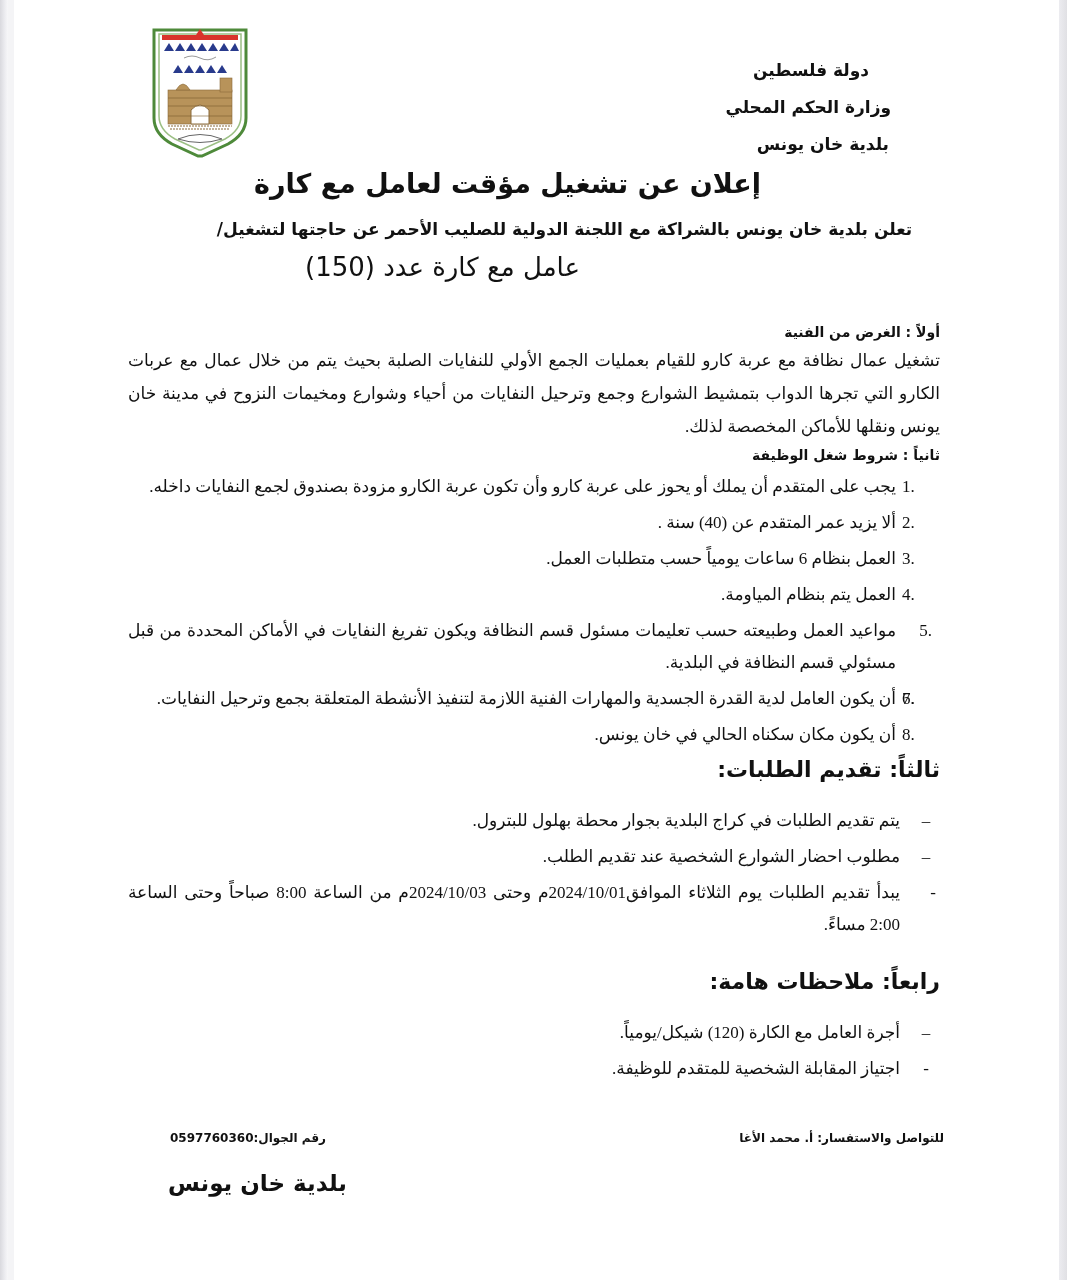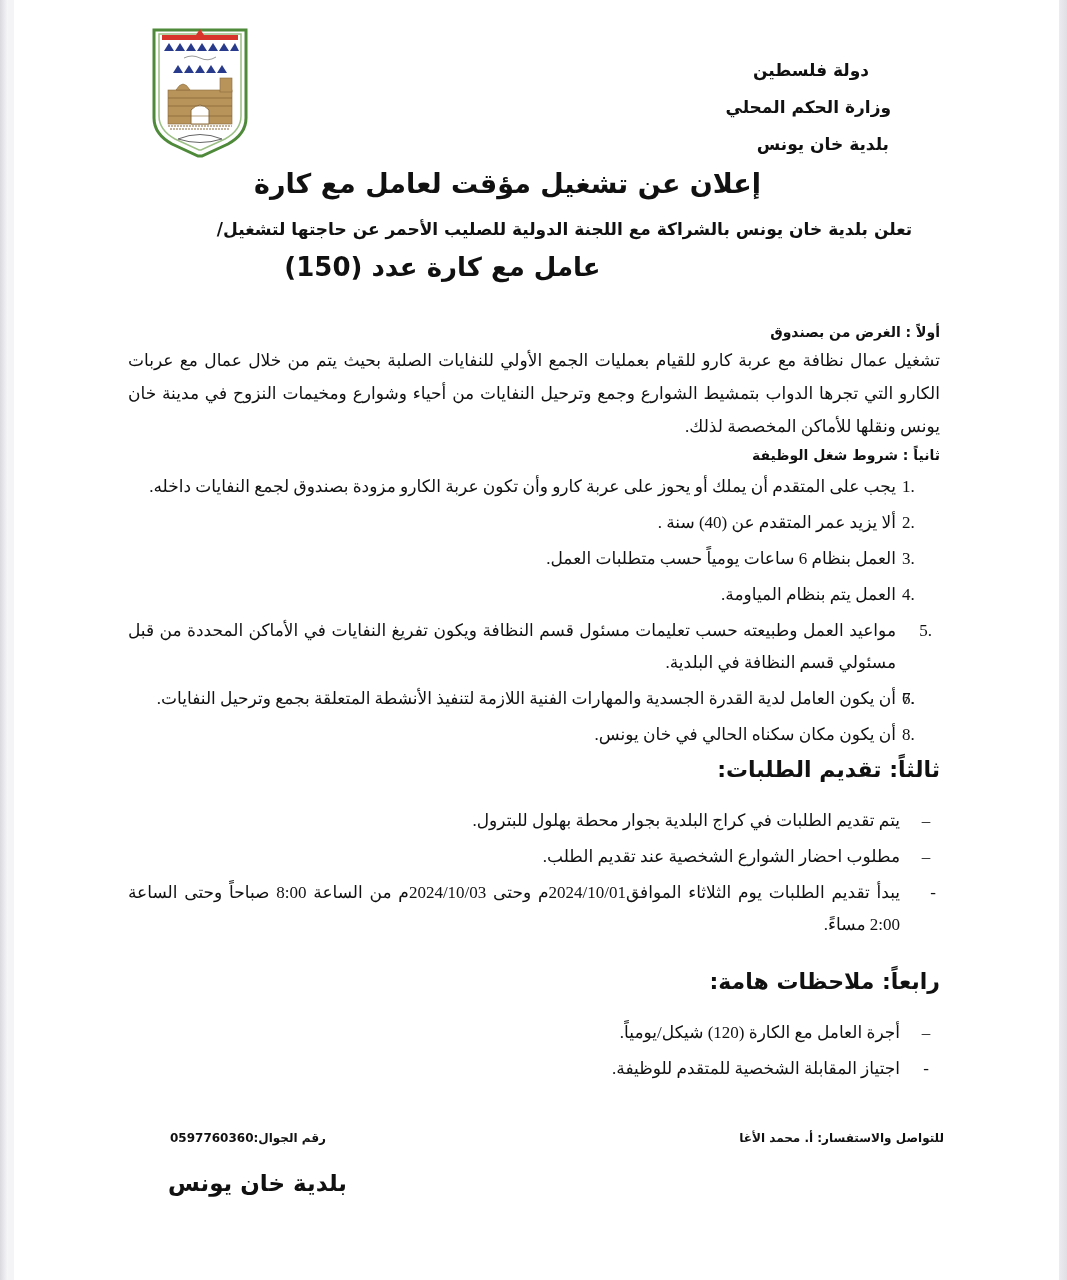--- a/index.html
+++ b/index.html
@@ -59,21 +59,21 @@
       position: absolute; left: 16px; width: 1067px; top: 219px;
       text-align: center;
       font-family: "DejaVu Sans", "Liberation Sans", sans-serif;
       font-weight: bold; font-size: 17px;
     }
     .subtitle span { display: inline-block; margin-left: 30px; }
     .count-line {
       position: absolute; left: 0; width: 885px; top: 252px;
       text-align: center;
       font-family: "DejaVu Sans", "Liberation Sans", sans-serif;
-      font-weight: bold; font-size: 26px;
+      font-weight: normal; font-size: 26px;
     }
     .count-line span { display: inline-block; margin-left: 0px; }
 
     .content {
       position: absolute; left: 128px; width: 812px; top: 320px;
       font-family: "Liberation Serif", "DejaVu Serif", serif;
       font-size: 17px;
     }
     .sec-head {
       font-family: "DejaVu Sans", "Liberation Sans", sans-serif;
@@ -190,21 +190,21 @@
   <span>إعلان عن تشغيل مؤقت لعامل مع كارة</span>
 </div>
 <div class="subtitle rtl">
   <span>تعلن بلدية خان يونس بالشراكة مع اللجنة الدولية للصليب الأحمر عن حاجتها لتشغيل/</span>
 </div>
 <div class="count-line rtl">
   <span>عامل مع كارة عدد (150)</span>
 </div>
 
 <div class="content rtl">
-  <div class="sec-head">أولاً : الغرض من بصندوق</div>
+  <div class="sec-head">أولاً : الغرض من الفنية</div>
   <div class="para">تشغيل عمال نظافة مع عربة كارو للقيام بعمليات الجمع الأولي للنفايات الصلبة بحيث يتم من خلال عمال مع عربات الكارو التي تجرها الدواب بتمشيط الشوارع وجمع وترحيل النفايات من أحياء وشوارع ومخيمات النزوح في مدينة خان يونس ونقلها للأماكن المخصصة لذلك.</div>
 
   <div class="sec-head">ثانياً : شروط شغل الوظيفة</div>
   <ol class="conds">
     <li><span class="num">1.</span><span>يجب على المتقدم أن يملك أو يحوز على عربة كارو وأن تكون عربة الكارو مزودة بصندوق لجمع النفايات داخله.</span></li>
     <li><span class="num">2.</span><span>ألا يزيد عمر المتقدم عن (40) سنة .</span></li>
     <li><span class="num">3.</span><span>العمل بنظام 6 ساعات يومياً حسب متطلبات العمل.</span></li>
     <li><span class="num">4.</span><span>العمل يتم بنظام المياومة.</span></li>
     <li style="text-align:justify;text-align-last:right;"><span class="num">5.</span><span>مواعيد العمل وطبيعته حسب تعليمات مسئول قسم النظافة ويكون تفريغ النفايات في الأماكن المحددة من قبل مسئولي قسم النظافة في البلدية.</span></li>
     <li><span class="num">6.</span></li>

